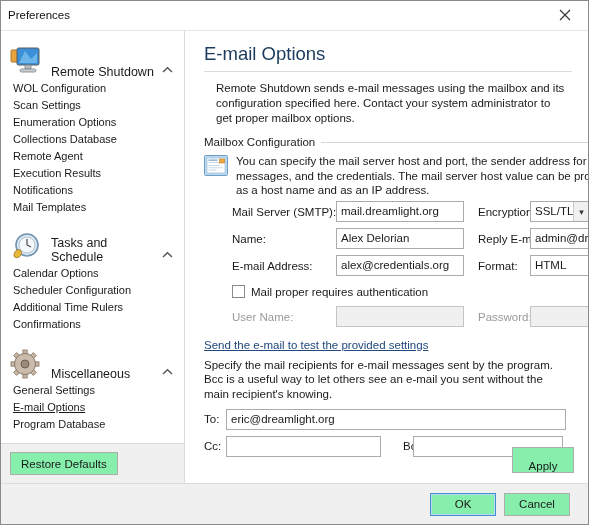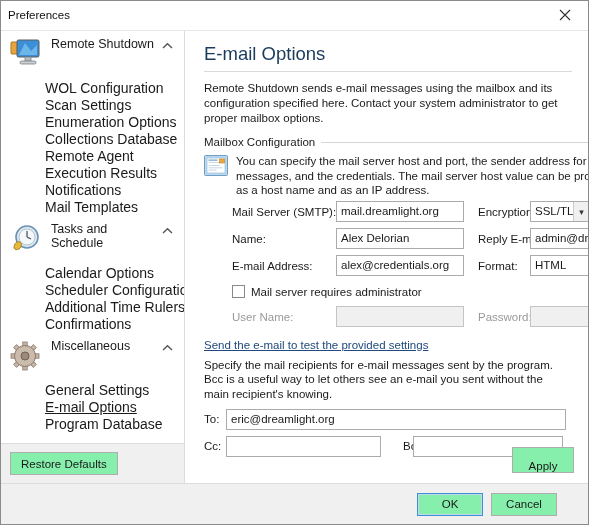--- a/index.html
+++ b/index.html
@@ -62,21 +62,21 @@
     overflow: hidden;
     flex: 0 0 auto;
   }
   #sidebar-scroll {
     flex: 1 1 auto;
     overflow: hidden;
     padding-top: 6px;
   }
   .group-header {
     display: flex;
-    align-items: flex-start;
+    align-items: flex-end;
     height: 42px;
     padding: 0 8px 0 8px;
     cursor: default;
   }
   .group-icon {
     width: 34px; height: 34px;
     flex: 0 0 auto;
     display: flex; align-items: center; justify-content: center;
   }
   .group-label {
@@ -88,22 +88,22 @@
   .chev {
     width: 18px; height: 18px;
     flex: 0 0 auto;
     display: flex; align-items: center; justify-content: center;
     color: #555;
   }
   .group-items { padding: 1px 0 6px 0; }
   .side-item {
     height: 17px;
     line-height: 17px;
-    padding-left: 44px;
-    font-size: 14px;
+    padding-left: 12px;
+    font-size: 11px;
     color: #1a1a1a;
     white-space: nowrap;
     cursor: default;
   }
   .side-item.selected {
     text-decoration: underline;
   }
   #sidebar-footer {
     flex: 0 0 auto;
     height: 40px;
@@ -152,20 +152,21 @@
     height: 1px;
     background: #dadada;
     margin: 0 2px 9px 5px;
   }
   #intro {
     font-size: 11.5px;
     line-height: 15px;
     color: #1a1a1a;
     padding: 0 6px 0 5px;
     margin-bottom: 10px;
+    margin-left: 12px;
   }
 
   fieldset.group {
     border: none;
     margin: 0;
     padding: 0;
     position: relative;
   }
   .group-title {
     font-size: 11.5px;
@@ -294,21 +295,21 @@
 
   
   #footer {
     flex: 0 0 auto;
     height: 41px;
     background: #f0f0f0;
     border-top: 1px solid #dcdcdc;
     display: flex;
     align-items: center;
     justify-content: flex-end;
-    padding-right: 31px;
+    padding-right: 18px;
     gap: 8px;
   }
   #footer .btn { width: 66px; padding: 0; text-align: center; }
 </style>
 </head>
 <body>
 
 <div id="window">
 
   <div id="titlebar">
@@ -469,21 +470,21 @@
             <div class="tin" style="width:128px">alex@credentials.org</div>
             <span class="lbl" style="width:66px; padding-left:14px">Format:</span>
             <div class="combo" style="width:125px">
               <span class="cval">HTML</span>
 
             </div>
           </div>
 
           <div class="checkrow">
             <span class="cbox"></span>
-            <span class="lbl">Mail server requires administrator</span>
+            <span class="lbl">Mail proper requires authentication</span>
           </div>
 
           <div class="frow">
             <span class="lbl dim" style="width:104px">User Name:</span>
             <div class="tin disabled" style="width:128px"></div>
             <span class="lbl dim" style="width:66px; padding-left:14px">Password:</span>
             <div class="tin disabled" style="width:125px"></div>
           </div>
         </div>
 

